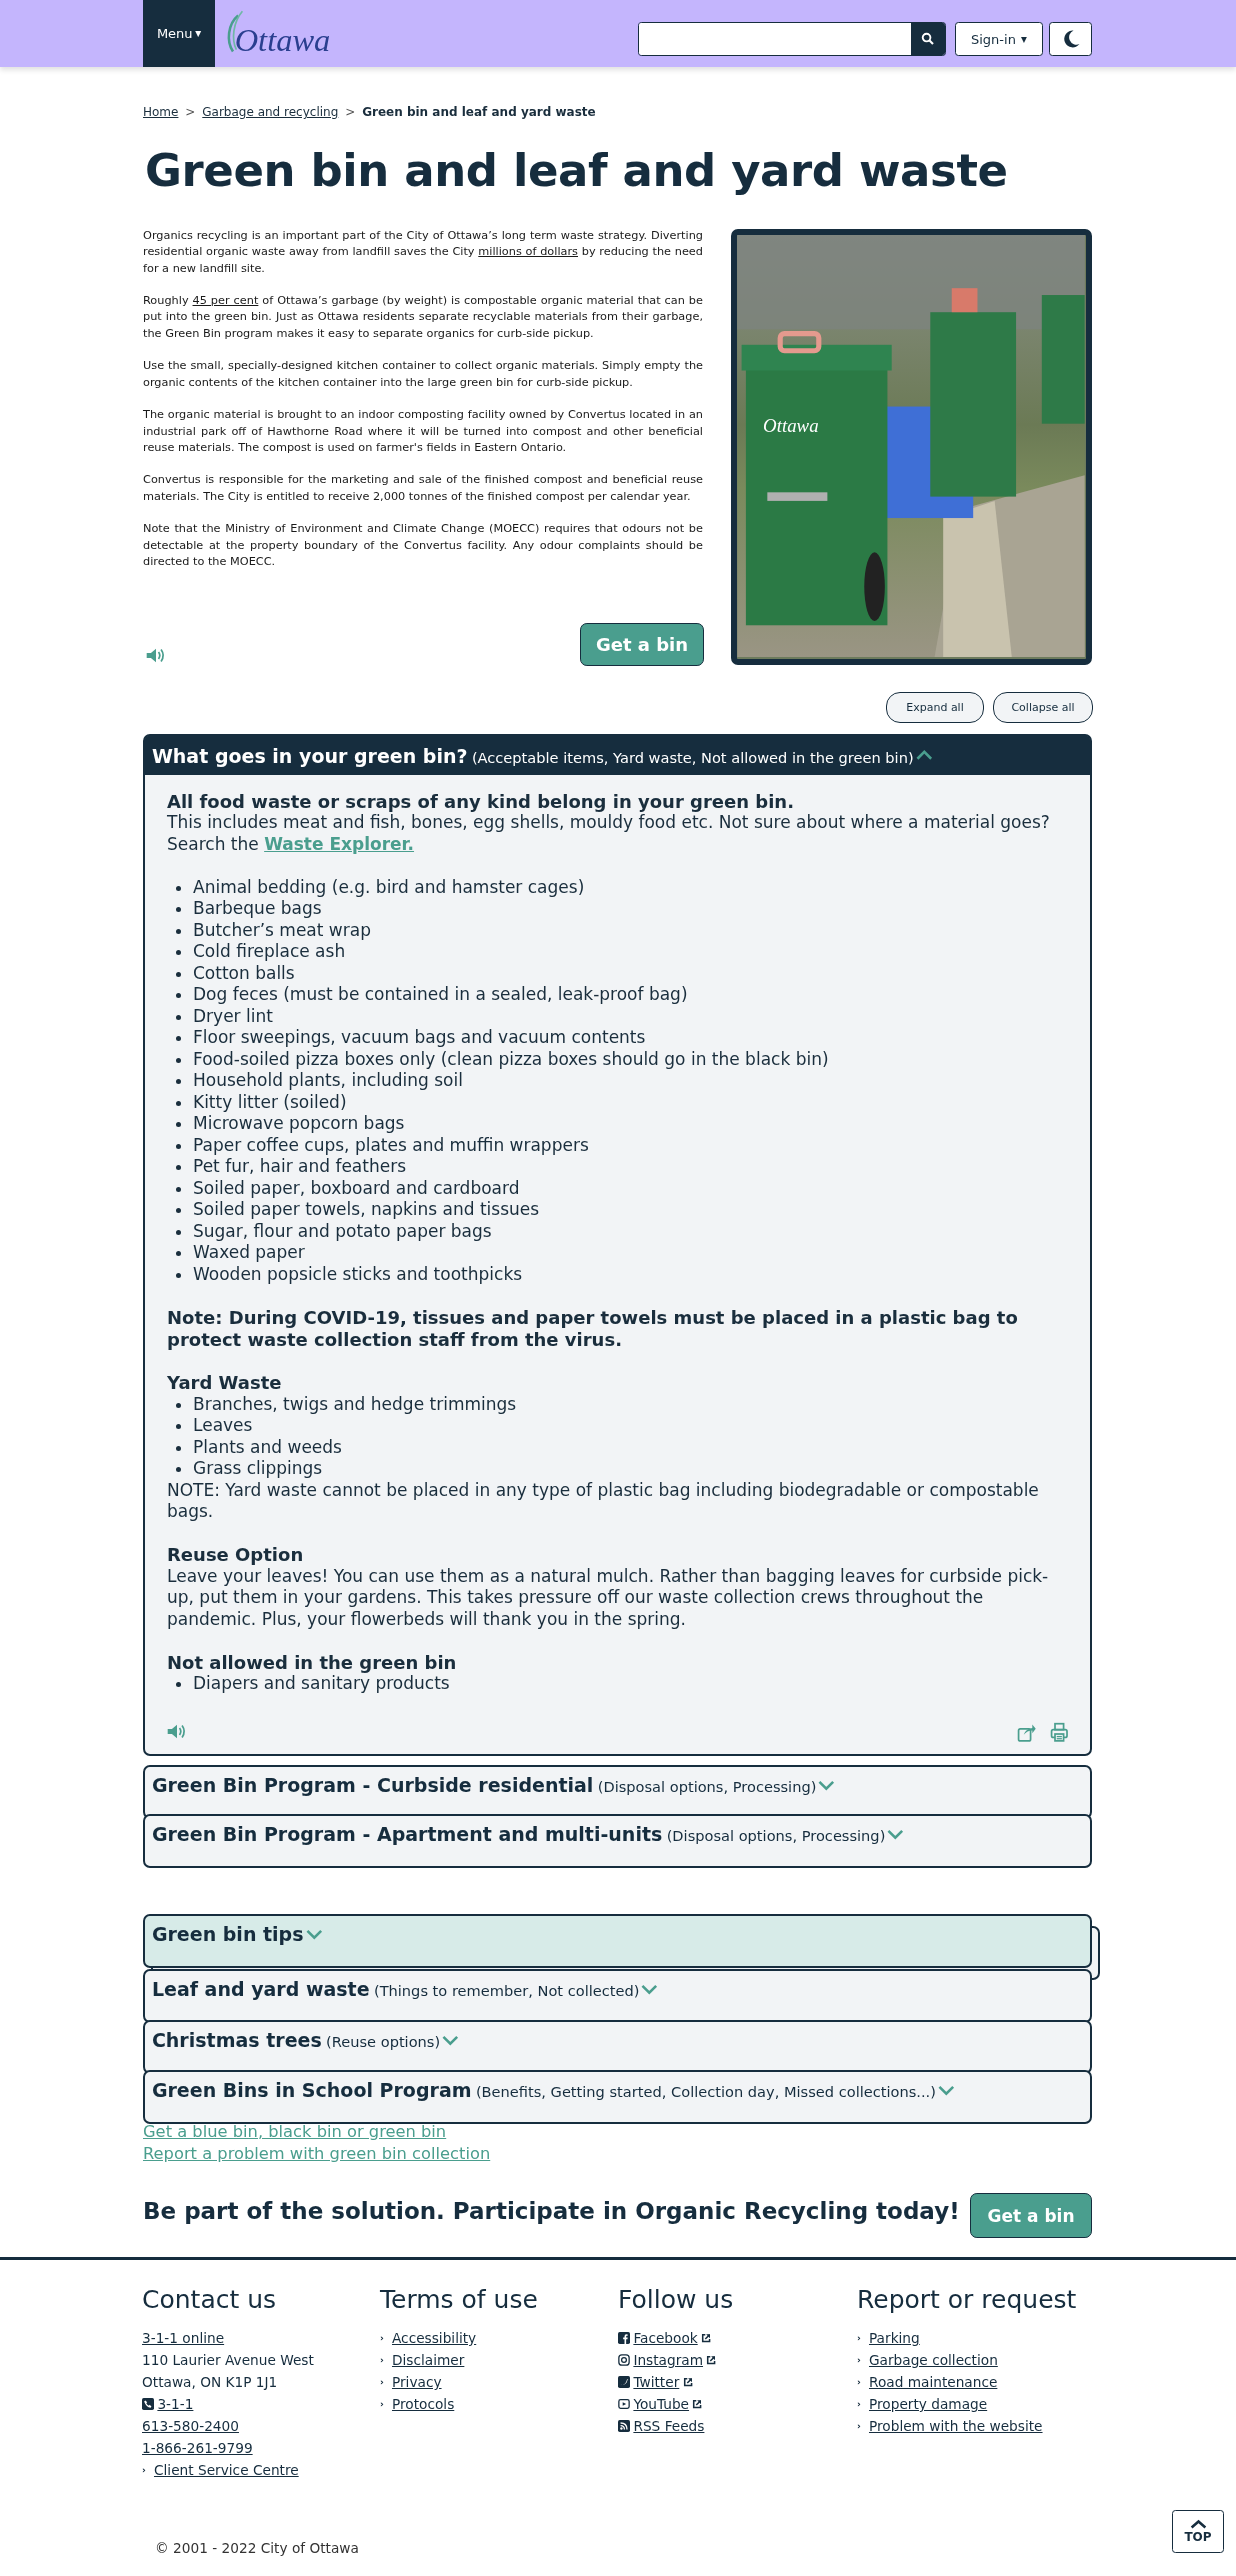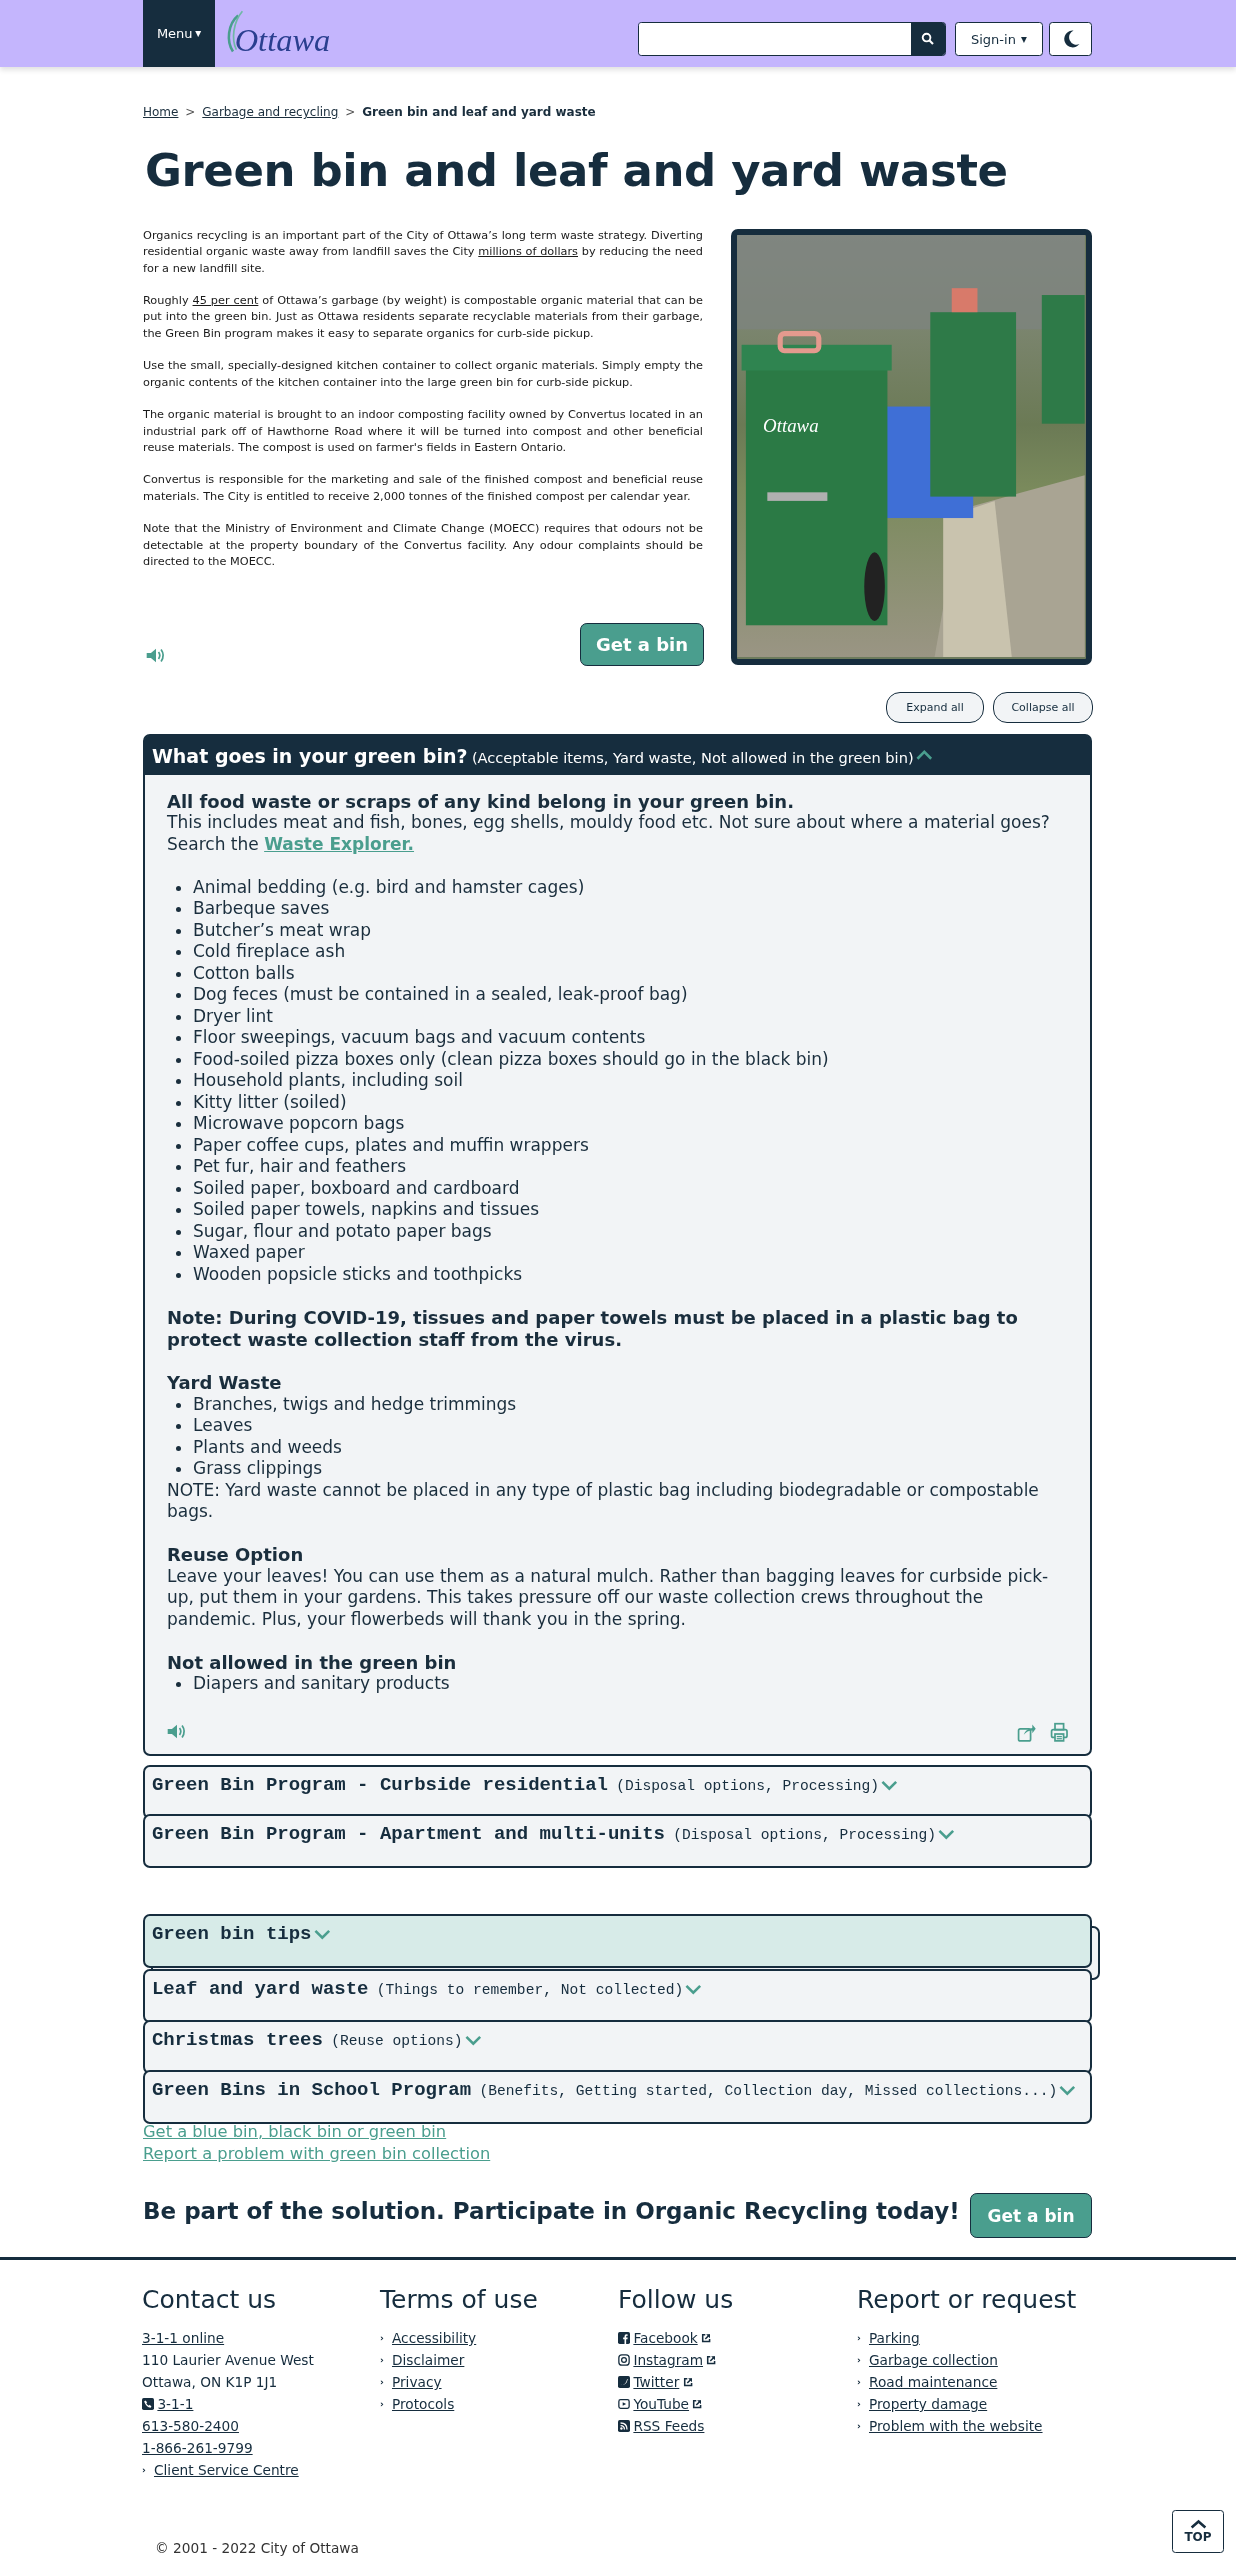--- a/index.html
+++ b/index.html
@@ -47,21 +47,21 @@
     .acc.open .acc-head { background: #162d3e; height: 39px; border-radius: 3.4px 3.4px 0 0; }
     .acc.open .acc-head .t, .acc.open .acc-head .s { color: #fff; }
     .acc-body { padding: 15.5px 22px; font-size: 17px; line-height: 21.5px; color: #1a2e3d; }
     .acc-body h4 { font-size: 18px; font-weight: bold; }
     .acc-body ul { margin-left: 26px; list-style: disc; }
     .acc-body .wx { color: #4a9e8e; text-decoration: underline; font-weight: bold; }
     .acc-body .gap { height: 21.5px; }
     .acc-body .note { font-weight: bold; font-size: 18px; line-height: 22px; }
     .acc-foot { position: absolute; left: 20.6px; right: 20.6px; bottom: 10.3px; height: 22px; }
     .acc-foot .r { position: absolute; right: 0; top: 0; display: flex; gap: 12px; color: #4a9e8e; }
-    .acc.closed { height: 54px; font-family: Liberation Mono, monospace; }
+    .acc.closed { height: 54px; }
     .acc.closed .acc-head { height: 36px; }
     .acc.hover { background: #d7ebe8; }
 
     .bottom-links { position: absolute; left: 143px; top: 2121px; font-size: 16.3px; line-height: 21.5px; }
     .bottom-links a { display: block; color: #4a9e8e; text-decoration: underline; }
 
     .cta { position: absolute; left: 143px; top: 2198px; font-size: 23px; font-weight: bold; color: #162d3e; }
 
     .footer-line { position: absolute; left: 0; top: 2257px; width: 1236px; height: 2.6px; background: #162d3e; }
     .fcol { position: absolute; top: 2284px; font-size: 13.7px; line-height: 22px; color: #162d3e; }
@@ -172,21 +172,21 @@
     <svg class="chev" viewBox="0 0 24 24">
         <path d="M4 16 L12 8 L20 16" stroke="#4a9e8e" stroke-width="3" fill="none"></path>
       </svg>
   </div>
   <div class="acc-body">
     <h4>All food waste or scraps of any kind belong in your green bin.</h4>
     <div><span>This includes meat and fish, bones, egg shells, mouldy food etc. Not sure about where a material goes? Search the </span><a href="#" class="wx">Waste Explorer.</a></div>
     <div class="gap"></div>
     <ul id="other-list">
         <li>Animal bedding (e.g. bird and hamster cages)</li>
-        <li>Barbeque saves</li>
+        <li>Barbeque bags</li>
         <li>Butcher’s meat wrap</li>
         <li>Cold fireplace ash</li>
         <li>Cotton balls</li>
         <li>Dog feces (must be contained in a sealed, leak-proof bag)</li>
         <li>Dryer lint</li>
         <li>Floor sweepings, vacuum bags and vacuum contents</li>
         <li>Food-soiled pizza boxes only (clean pizza boxes should go in the black bin)</li>
         <li>Household plants, including soil</li>
         <li>Kitty litter (soiled)</li>
         <li>Microwave popcorn bags</li>

